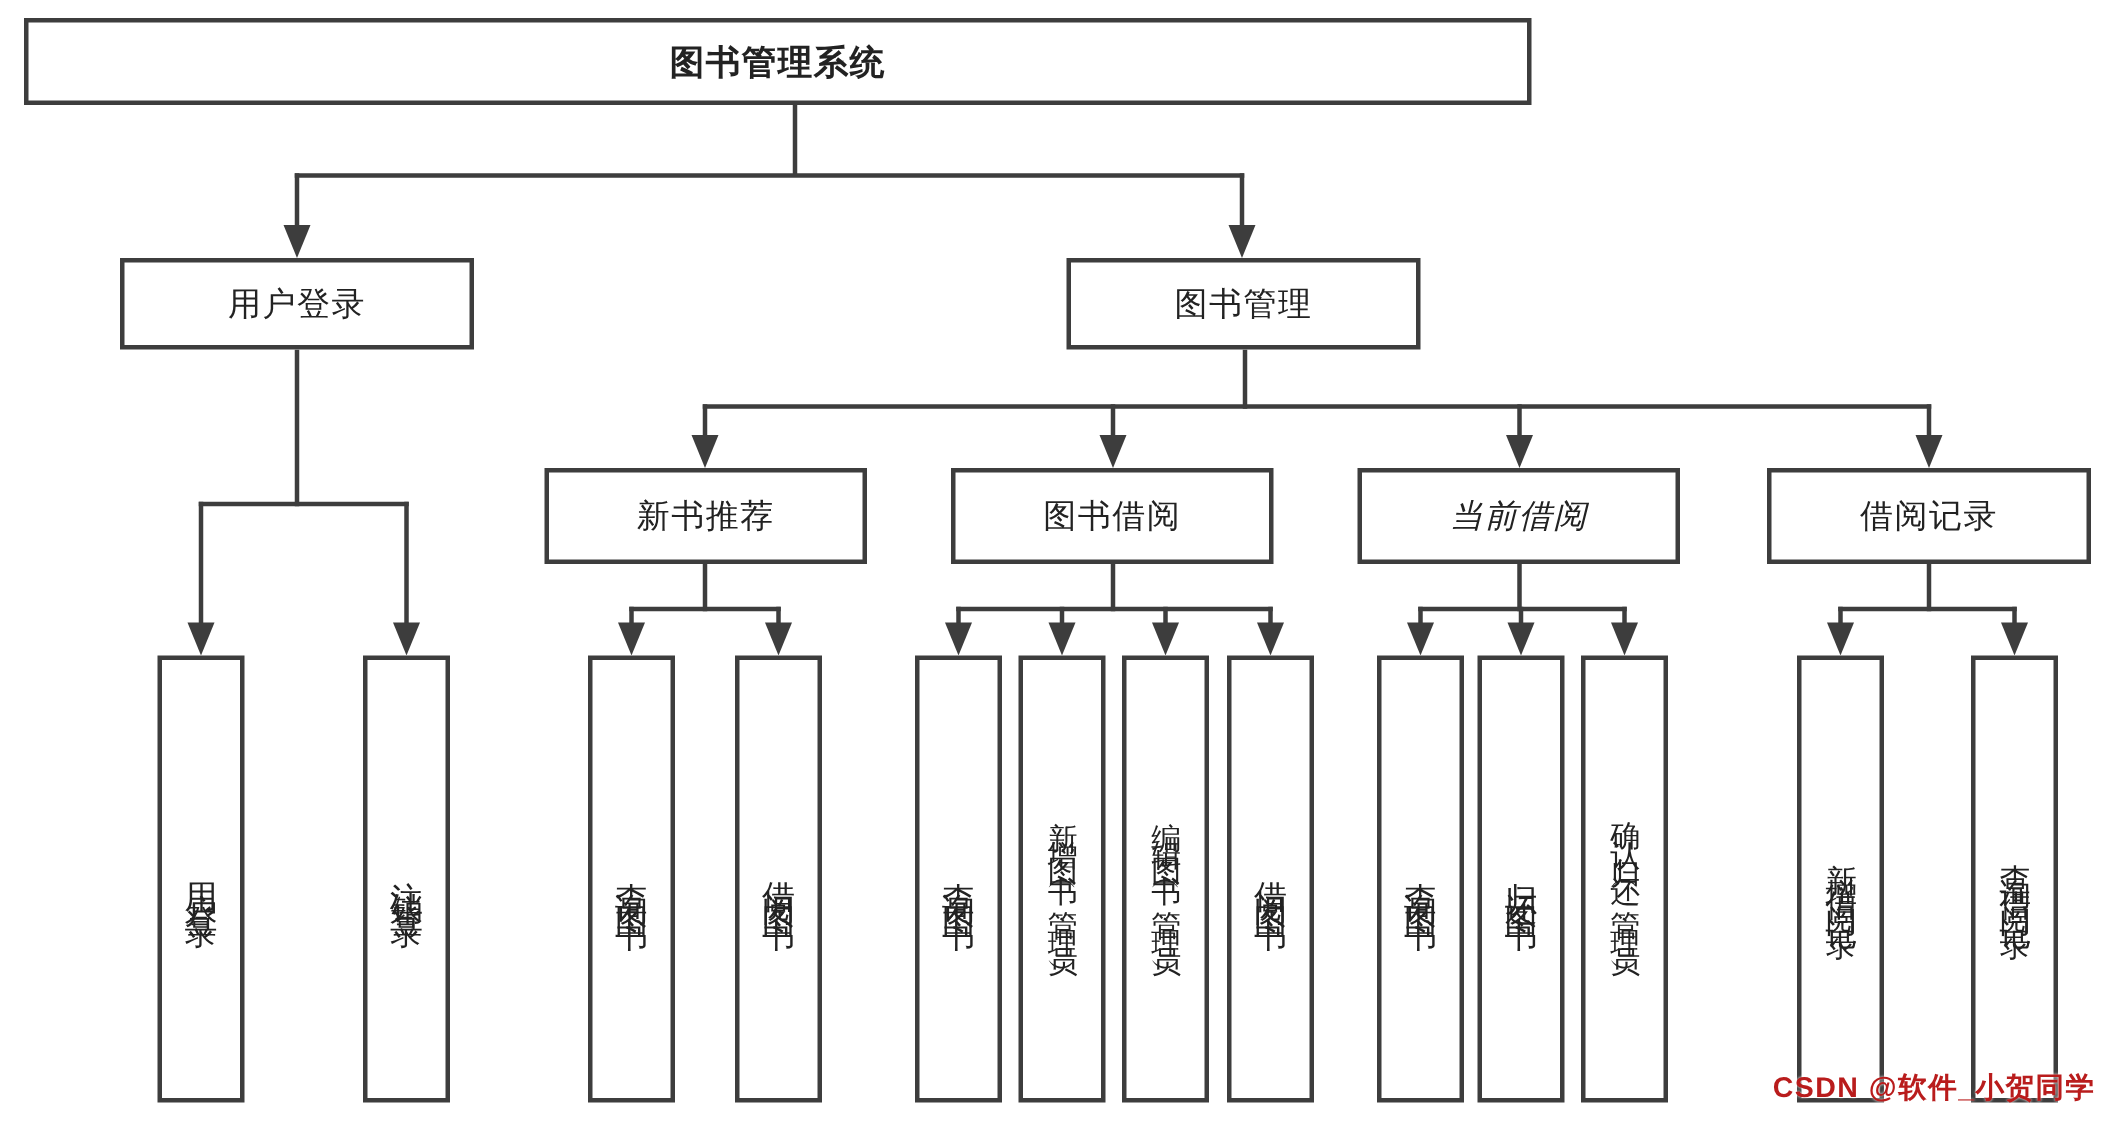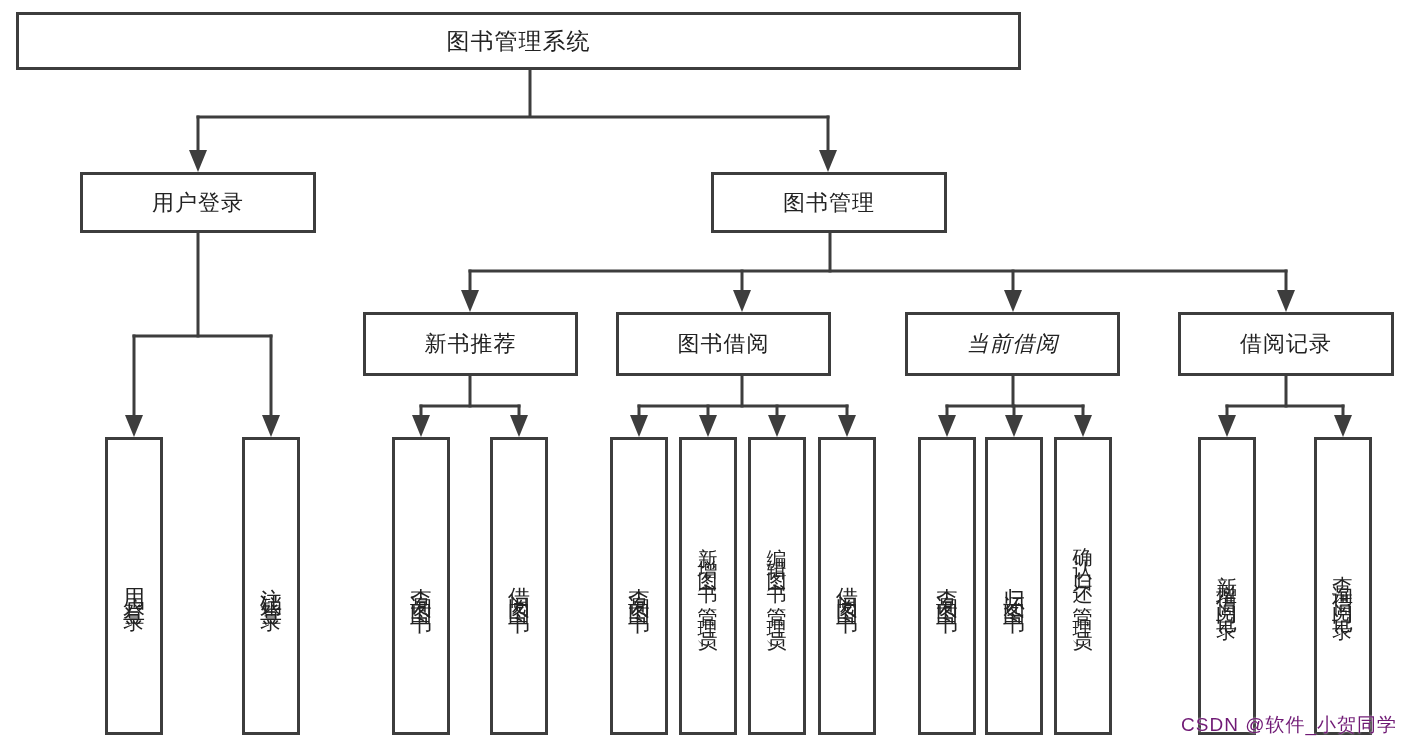--- a/index.html
+++ b/index.html
@@ -24,48 +24,50 @@
     color: #222222;
     display: flex;
     align-items: center;
     justify-content: center;
     text-align: center;
   }
   .h-node { font-size: 22px; letter-spacing: 1px; }
   .root-node {
     left: 16px; top: 12px; width: 1005px; height: 58px;
     font-size: 23px;
+    font-weight: bold;
   }
   .l1-node { top: 172px; width: 236px; height: 61px; }
   .l1-user { left: 80px; }
   .l1-book { left: 711px; align-items: center; }
   .l2-node { top: 312px; width: 215px; height: 64px; }
   .l2-a { left: 363px; }
-  .l2-b { left: 616px; }
+  .l2-b { left: 634px; }
   .l2-c { left: 905px; font-style: italic; }
   .l2-d { left: 1178px; width: 216px; }
   .leaf { top: 437px; width: 58px; height: 298px; }
   .vt {
     writing-mode: vertical-rl;
     text-orientation: mixed;
     white-space: nowrap;
     line-height: 1;
   }
   .vt4 { font-size: 22px; letter-spacing: 8px; }
   .vt6 { font-size: 21px; letter-spacing: 9px; }
   .vt9 { font-size: 20px; letter-spacing: 12px; }
   .watermark {
     position: absolute;
     right: 8px;
     top: 712px;
     font-size: 19px;
-    color: #701a75;
+    color: #b91c1c;
     text-shadow: 0 0 2px #ffffff;
     letter-spacing: 1px;
     z-index: 5;
+    font-weight: bold;
   }
   svg line { stroke: #3d3d3d; stroke-width: 3; }
   svg polygon { fill: #3d3d3d; stroke: none; }
 </style>
 </head>
 <body>
 
 <div class="canvas">
 
   <svg class="connector-layer" viewBox="0 0 1405 747" xmlns="http://www.w3.org/2000/svg">

